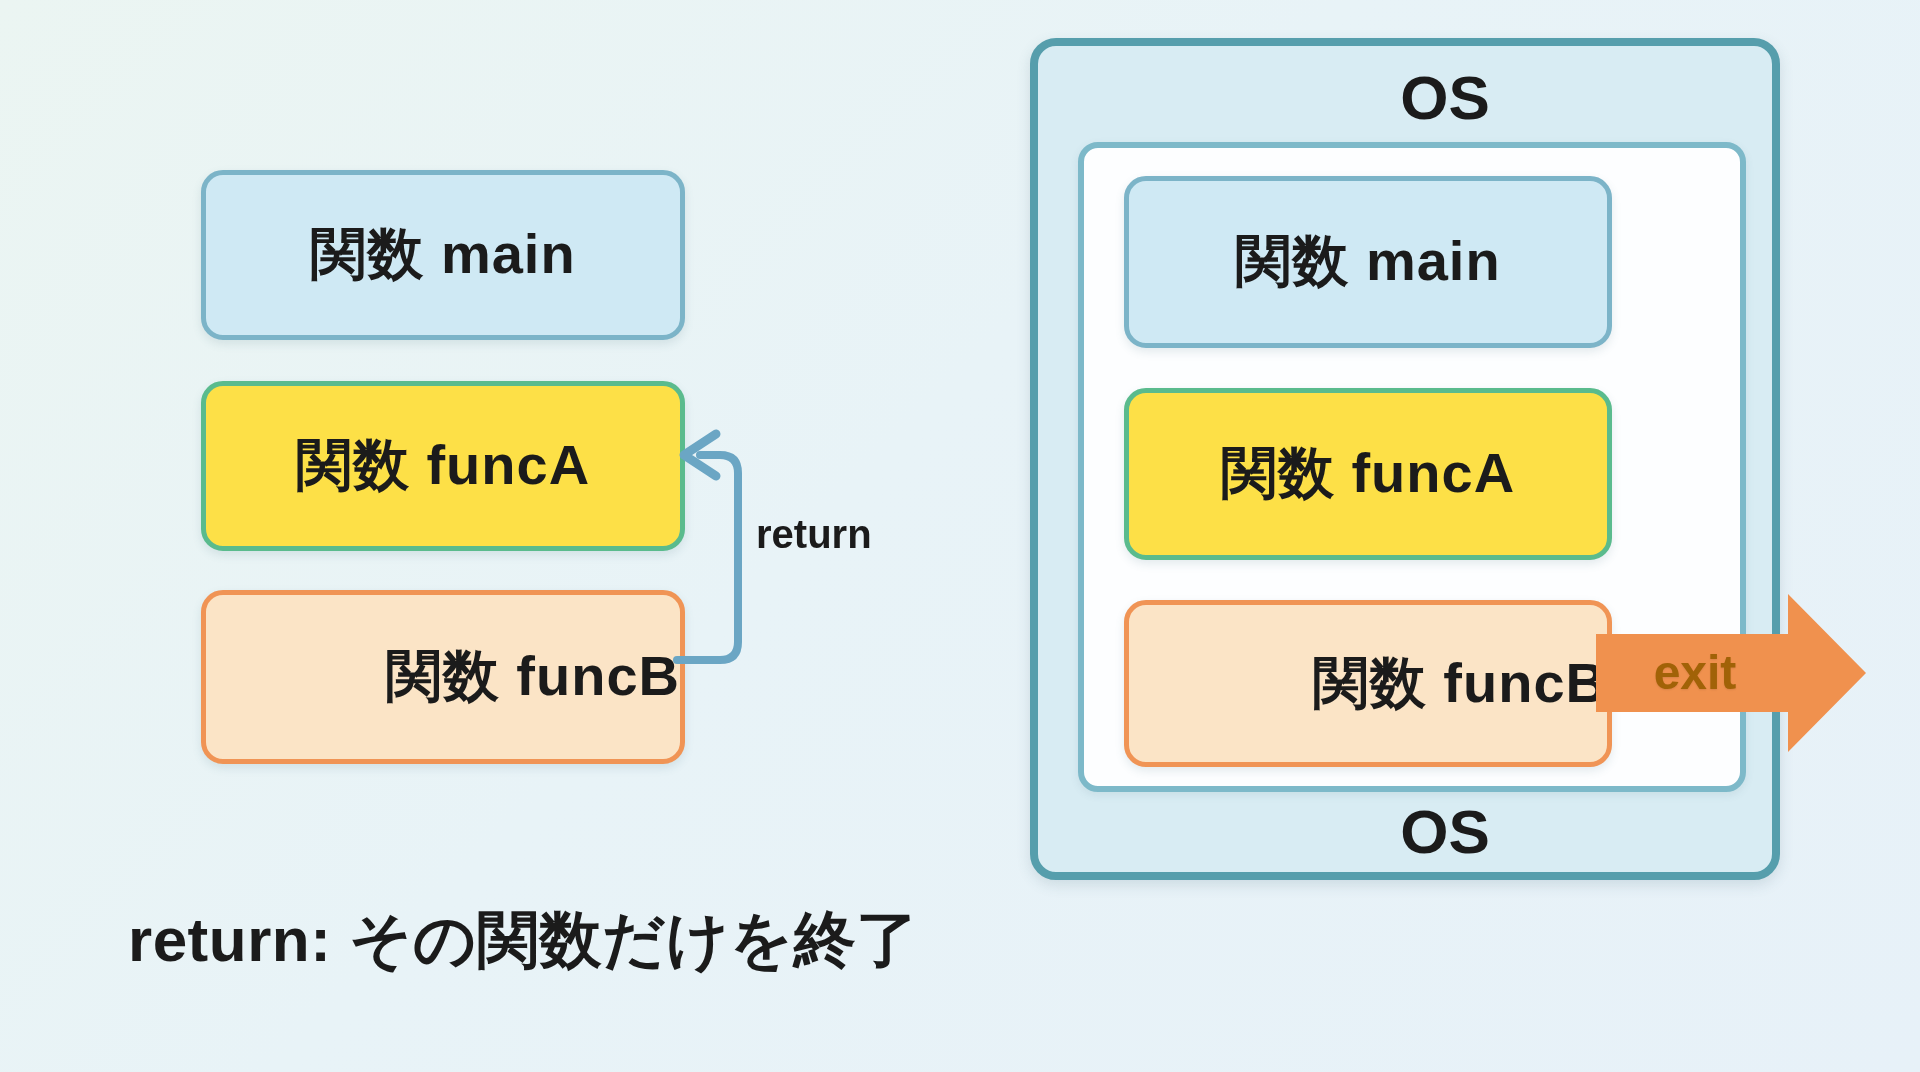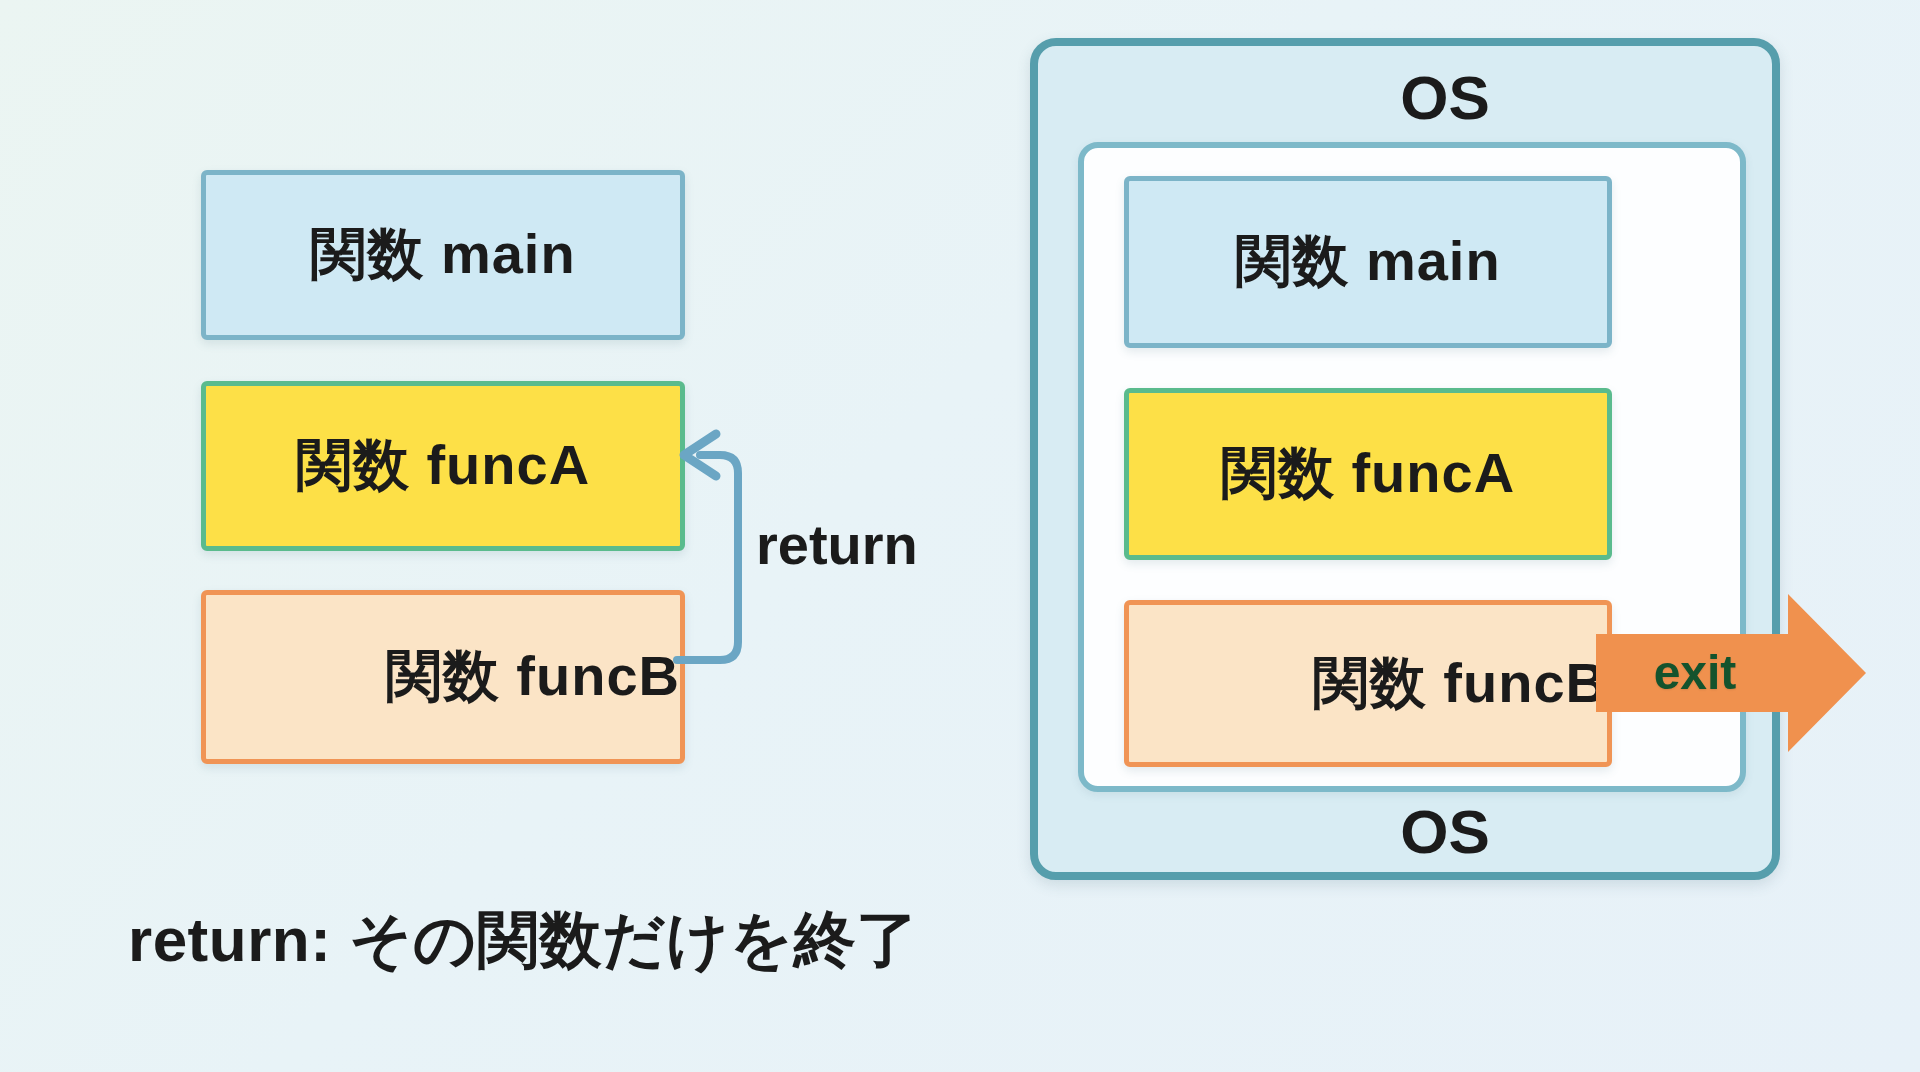--- a/index.html
+++ b/index.html
@@ -7,37 +7,37 @@
     width:1920px;height:1072px;
     font-family:"Liberation Sans","DejaVu Sans",sans-serif;
     color:#1b1b1b;
     background:linear-gradient(135deg,#ebf5f2 0%,#e8f3f7 45%,#e7f1f8 100%);
     overflow:hidden;position:relative;
   }
   .canvas{position:absolute;left:0;top:0;width:1920px;height:1072px;}
 
   .fbox{
     position:absolute;
-    border-radius:6px;
+    border-radius:22px;
     display:flex;align-items:center;justify-content:center;
     font-size:56px;font-weight:700;letter-spacing:1px;
     box-shadow:0 4px 10px rgba(70,110,130,.14);
   }
   .box-main {background:#cfe9f4;border:5px solid #7cb4c8;}
   .box-funca{background:#fde047;border:5px solid #5abb8d;}
   .box-funcb{background:#fbe4c6;border:5px solid #f09455;justify-content:flex-end;}
 
   
   .l-main {left:201px;top:170px;width:474px;height:160px;}
   .l-funca{left:201px;top:381px;width:474px;height:160px;}
   .l-funcb{left:201px;top:590px;width:474px;height:164px;}
 
   .return-label{
     position:absolute;left:756px;top:512px;
-    font-size:56px;font-weight:700;z-index:6;
+    font-size:40px;font-weight:700;z-index:6;
   }
 
   
   .os-box{
     position:absolute;left:1030px;top:38px;width:750px;height:842px;
     box-sizing:border-box;
     background:#d8ecf3;border:8px solid #569eac;border-radius:26px;
     box-shadow:0 5px 14px rgba(60,100,120,.16);
     z-index:1;
   }
@@ -57,21 +57,21 @@
   .r-main {left:1124px;top:176px;width:478px;height:162px;z-index:3;}
   .r-funca{left:1124px;top:388px;width:478px;height:162px;z-index:3;}
   .r-funcb{left:1124px;top:600px;width:478px;height:157px;z-index:3;}
 
   .arrow-layer{
     position:absolute;left:0;top:0;width:1920px;height:1072px;
     z-index:5;pointer-events:none;
   }
   .exit-label{
     position:absolute;left:1615px;top:645px;width:160px;
-    text-align:center;font-size:48px;font-weight:700;color:#14532d;
+    text-align:center;font-size:48px;font-weight:700;color:#a16207;
     z-index:6;text-shadow:0 1px 2px rgba(0,0,0,.10);
   }
 
   .caption{
     position:absolute;top:898px;
     font-size:62px;font-weight:700;letter-spacing:.5px;
   }
   .caption-left{left:128px;}
   .caption-right{left:1076px;}
 </style>

